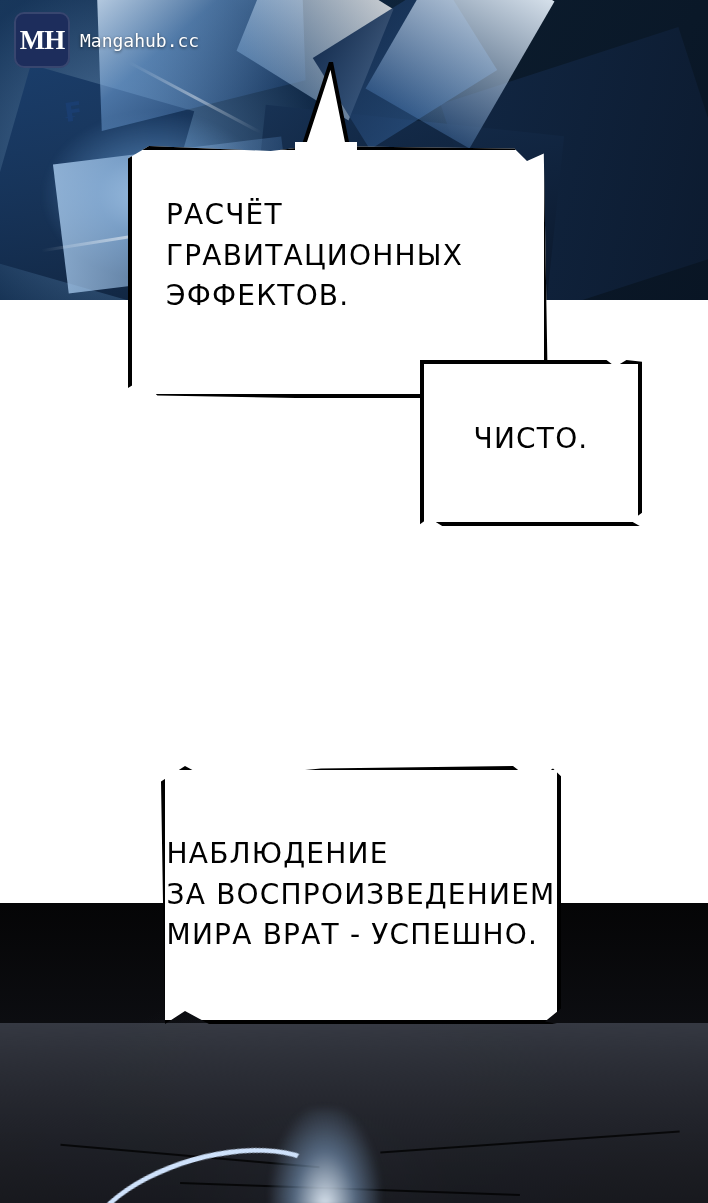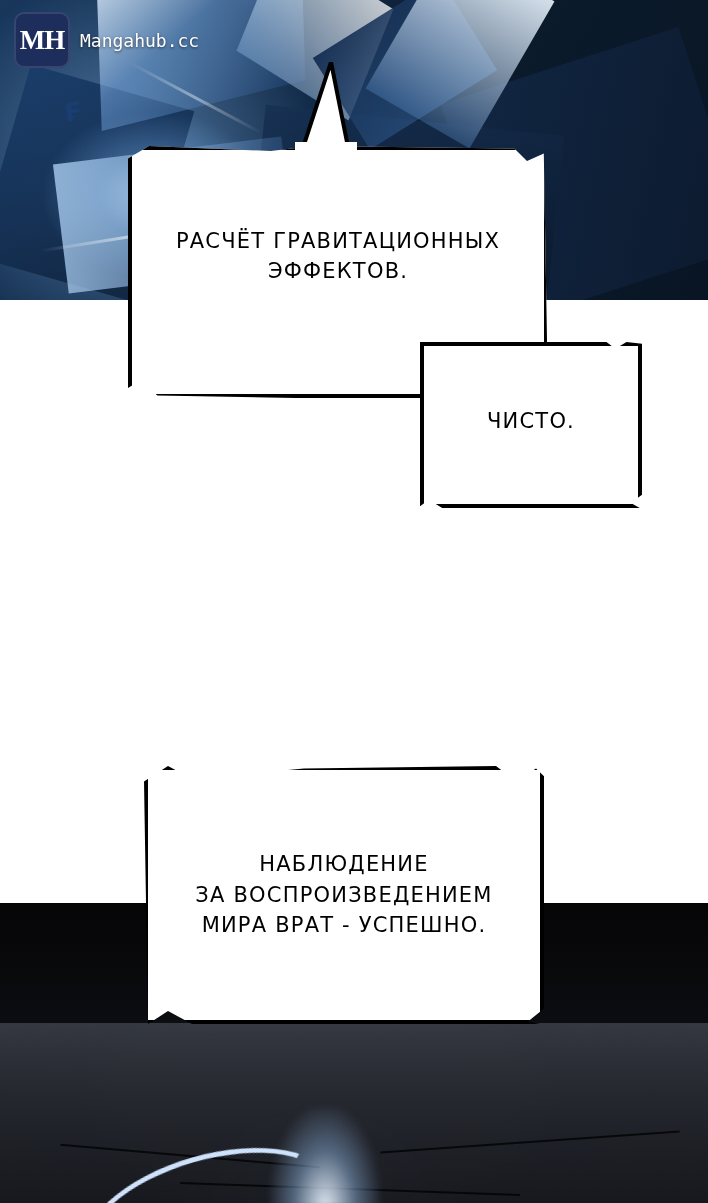--- a/index.html
+++ b/index.html
@@ -191,26 +191,26 @@
     border: 4px solid #000000;
     box-sizing: border-box;
     display: flex;
     align-items: center;
     justify-content: center;
     z-index: 30;
   }
   .bubble-text {
     font-family: "DejaVu Sans", sans-serif;
     color: #000000;
-    text-align: center;
+    text-align: left;
     letter-spacing: 1.2px;
     line-height: 1.45;
     white-space: pre-line;
     text-transform: uppercase;
-    font-size: 21px;
+    font-size: 28px;
   }
 
   
   #bubble-1 {
     left: 128px;
     top: 146px;
     width: 420px;
     height: 252px;
     clip-path: polygon(
       0% 5%, 5% 0%, 34% 2%, 44% 0%, 92% 1%, 95% 6%, 99% 3%,
@@ -225,33 +225,33 @@
     left: 283px;
     top: 62px;
     width: 0; height: 0;
     z-index: 31;
   }
   .tail-1 svg { display: block; }
 
   
   #bubble-2 {
     left: 420px;
-    top: 342px;
+    top: 360px;
     width: 222px;
     height: 166px;
     clip-path: polygon(
       0% 0%, 84% 0%, 88% 4%, 93% 0%, 100% 1%, 100% 92%, 95% 97%, 99% 100%,
       10% 100%, 4% 95%, 0% 99%
     );
   }
   #bubble-2 .bubble-text { transform: translateY(-4px); }
 
   
   #bubble-3 {
-    left: 144px;
+    left: 161px;
     top: 766px;
     width: 400px;
     height: 258px;
     clip-path: polygon(
       0% 6%, 6% 0%, 12% 5%, 40% 1%, 88% 0%, 93% 6%, 98% 1%, 100% 4%,
       100% 94%, 96% 99%, 99% 100%, 12% 100%, 6% 95%, 1% 100%
     );
   }
   #bubble-3 .bubble-text { transform: translateY(0px); }
 </style>

